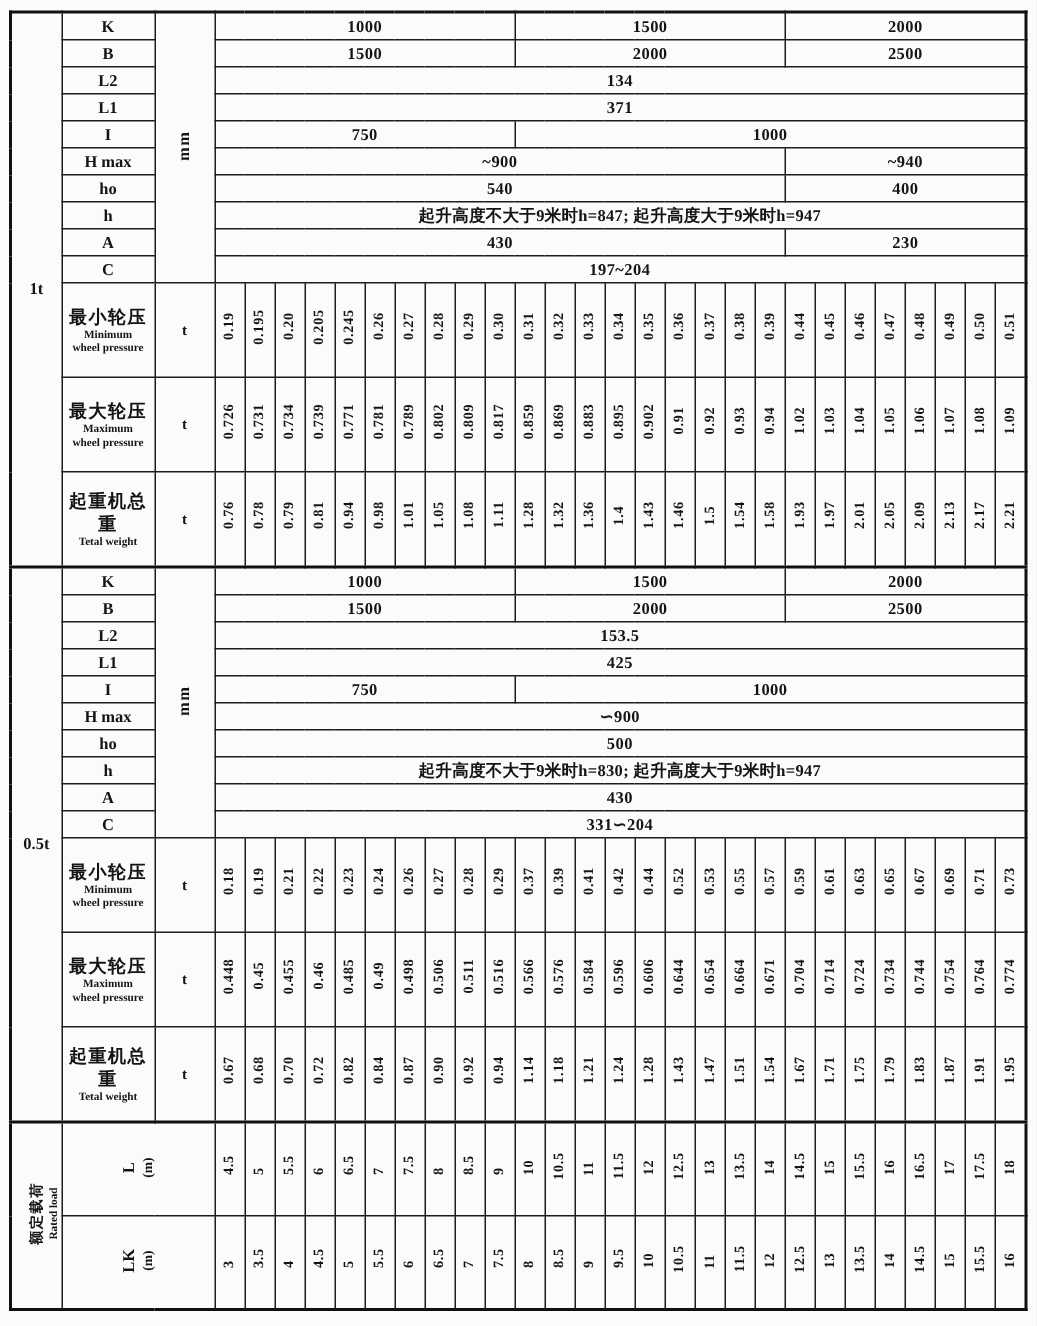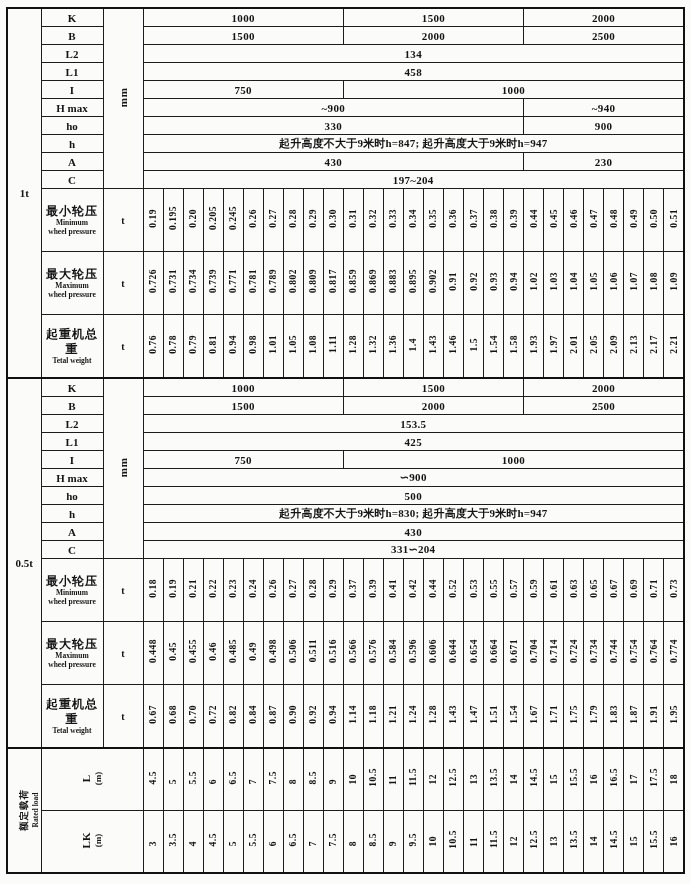--- a/index.html
+++ b/index.html
@@ -86,36 +86,36 @@
           <td class="dimval" colspan="10">1500</td>
           <td class="dimval" colspan="9">2000</td>
           <td class="dimval" colspan="8">2500</td>
         </tr>
         <tr class="r-dim">
           <td class="lblcell">L2</td>
           <td class="dimval" colspan="27">134</td>
         </tr>
         <tr class="r-dim">
           <td class="lblcell">L1</td>
-          <td class="dimval" colspan="27">458</td>
+          <td class="dimval" colspan="27">371</td>
         </tr>
         <tr class="r-dim">
           <td class="lblcell">I</td>
           <td class="dimval" colspan="10">750</td>
           <td class="dimval" colspan="17">1000</td>
         </tr>
         <tr class="r-dim">
           <td class="lblcell">H max</td>
           <td class="dimval" colspan="19">~900</td>
           <td class="dimval" colspan="8">~940</td>
         </tr>
         <tr class="r-dim">
           <td class="lblcell">ho</td>
-          <td class="dimval" colspan="19">330</td>
-          <td class="dimval" colspan="8">900</td>
+          <td class="dimval" colspan="19">540</td>
+          <td class="dimval" colspan="8">400</td>
         </tr>
         <tr class="r-dim">
           <td class="lblcell">h</td>
           <td class="htext" colspan="27">起升高度不大于9米时h=847; 起升高度大于9米时h=947</td>
         </tr>
         <tr class="r-dim">
           <td class="lblcell">A</td>
           <td class="dimval" colspan="19">430</td>
           <td class="dimval" colspan="8">230</td>
         </tr>

